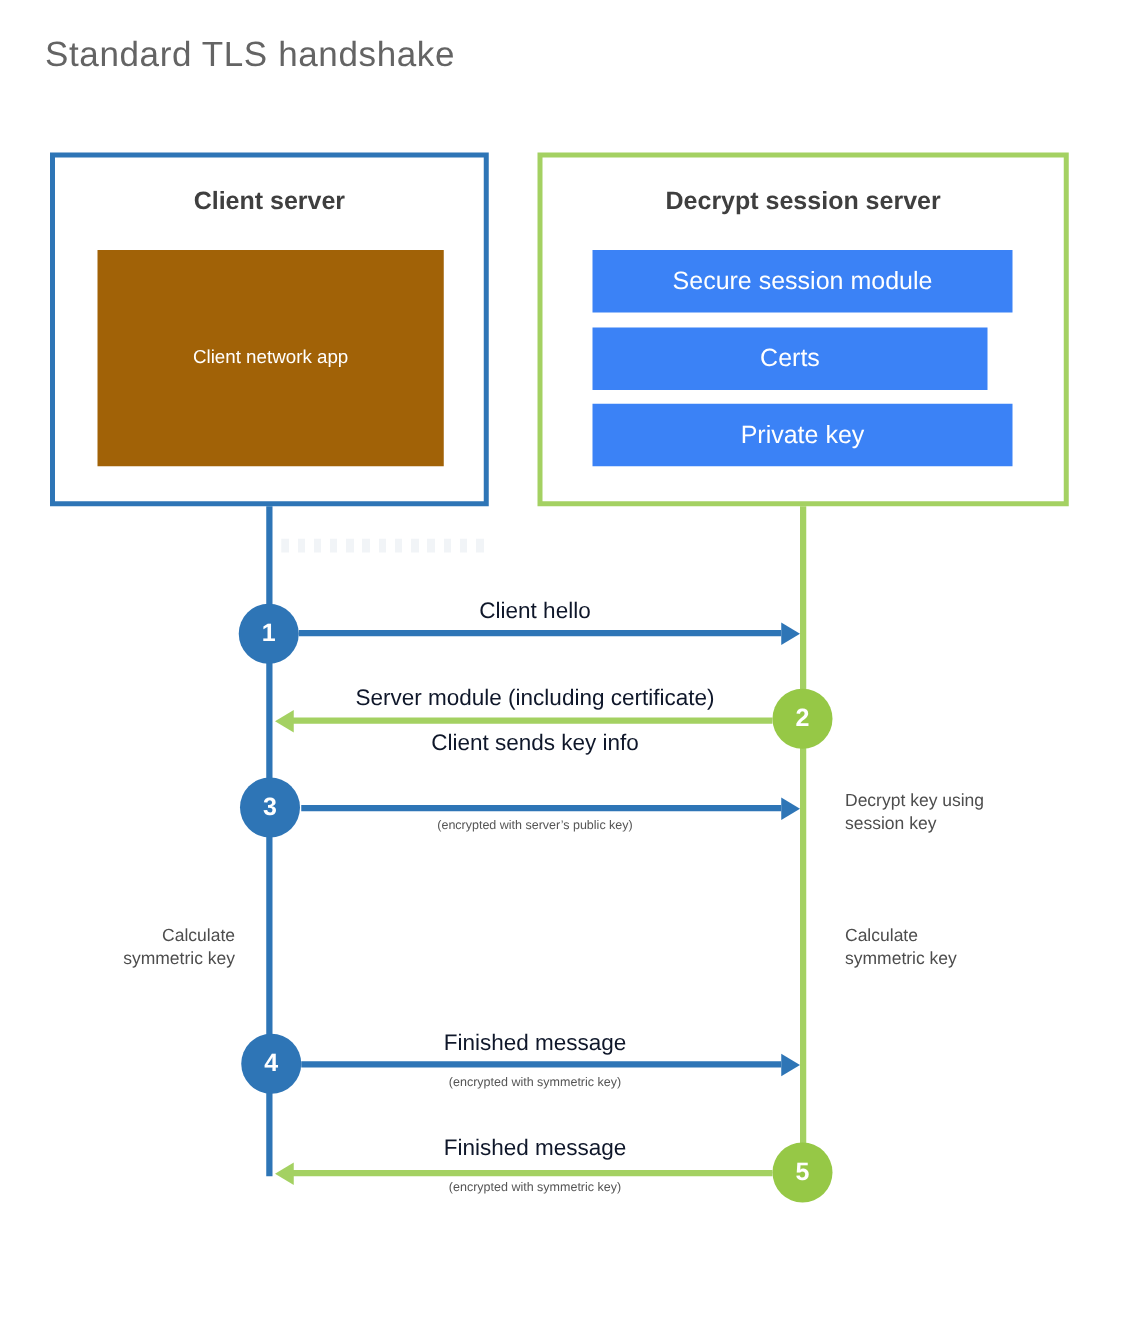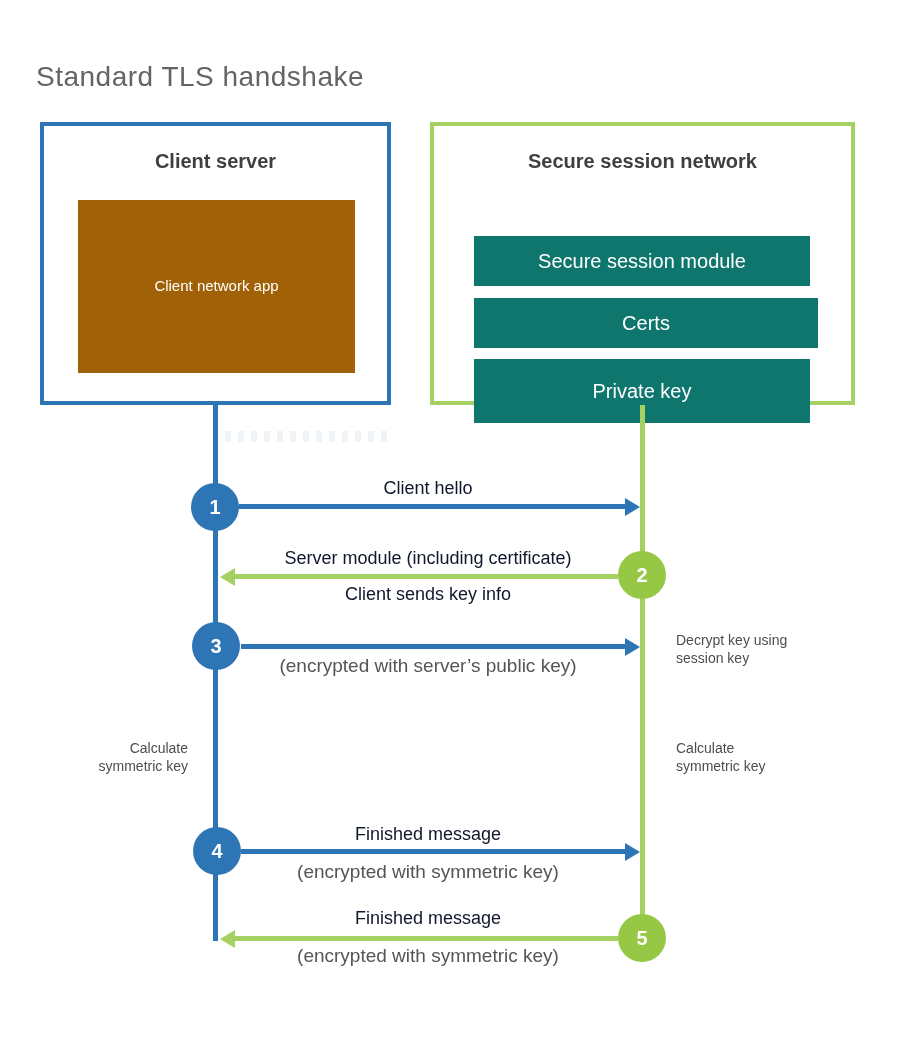--- a/index.html
+++ b/index.html
@@ -8,61 +8,61 @@
     font-family:"Liberation Sans","DejaVu Sans",sans-serif;
   }
   .abs{position:absolute;}
   .page-title{font-size:28px;font-weight:300;color:#646464;letter-spacing:0.5px;}
   .outline-box{box-sizing:border-box;background:#ffffff;}
   .outline-box.blue{border:4px solid #2e75b6;}
   .outline-box.green{border:4px solid #a4d162;}
   .box-header{font-size:20px;font-weight:700;color:#3f3f3f;text-align:center;}
   .fill-box{display:flex;align-items:center;justify-content:center;text-align:center;color:#ffffff;}
   .fill-box.blue{background:#a16207;font-size:15px;line-height:1.5;}
-  .fill-box.green{background:#0f766e;font-size:20px;margin-top:36px;}
+  .fill-box.green{background:#3b82f6;font-size:20px;}
   .vline{width:5px;}
   .vline.blue{background:#2e75b6;}
   .vline.green{background:#a4d162;}
   .dashes{height:11px;background:repeating-linear-gradient(90deg,#f1f4f7 0 6px,transparent 6px 13px);}
   .circle{width:48px;height:48px;border-radius:50%;display:flex;align-items:center;justify-content:center;
           color:#ffffff;font-size:20px;font-weight:700;z-index:3;}
   .circle.blue{background:#2e75b6;}
   .circle.green{background:#96c846;}
   .shaft{height:5px;z-index:2;}
   .shaft.blue{background:#2e75b6;}
   .shaft.green{background:#a4d162;}
   .head{width:0;height:0;z-index:2;}
   .head.right.blue{border-top:9px solid transparent;border-bottom:9px solid transparent;border-left:15px solid #2e75b6;}
   .head.left.green{border-top:9px solid transparent;border-bottom:9px solid transparent;border-right:15px solid #a4d162;}
   .msg{width:420px;text-align:center;font-size:18px;color:#0f172a;}
-  .msg-sub{width:420px;text-align:center;font-size:19px;color:#555555;}
+  .msg-sub{width:420px;text-align:center;font-size:10px;color:#555555;}
   .side-note{font-size:14px;color:#4d4d4d;line-height:1.3;}
 </style>
 </head>
 <body>
 
 <div id="canvas">
 
-  <div class="abs page-title" style="left:36px;top:28px;margin-top:33px;">Standard TLS handshake</div>
+  <div class="abs page-title" style="left:36px;top:28px;">Standard TLS handshake</div>
 
   <div class="abs outline-box blue" style="left:40px;top:122px;width:351px;height:283px;"></div>
   <div class="abs box-header" style="left:40px;top:150px;width:351px;">Client server</div>
   <div class="abs fill-box blue" style="left:78px;top:200px;width:277px;height:173px;">
     <div style="max-width:190px;">Client network app</div>
   </div>
 
   <div class="abs outline-box green" style="left:430px;top:122px;width:425px;height:283px;"></div>
-  <div class="abs box-header" style="left:430px;top:150px;width:425px;">Secure session network</div>
+  <div class="abs box-header" style="left:430px;top:150px;width:425px;">Decrypt session server</div>
   <div class="abs fill-box green" style="left:474px;top:200px;width:336px;height:50px;">
     <div>Secure session module</div>
   </div>
-  <div class="abs fill-box green" style="left:474px;top:262px;width:344px;height:50px;">
+  <div class="abs fill-box green" style="left:474px;top:262px;width:316px;height:50px;">
     <div>Certs</div>
   </div>
-  <div class="abs fill-box green" style="left:474px;top:323px;width:336px;height:64px;">
+  <div class="abs fill-box green" style="left:474px;top:323px;width:336px;height:50px;">
     <div>Private key</div>
   </div>
 
   <div class="abs vline blue" style="left:213px;top:405px;height:536px;"></div>
   <div class="abs vline green" style="left:640px;top:405px;height:533px;"></div>
   <div class="abs dashes" style="left:225px;top:431px;width:168px;"></div>
 
   <div class="abs msg" style="left:218px;top:478px;">Client hello</div>
   <div class="abs shaft blue" style="left:239px;top:504px;width:386px;"></div>
   <div class="abs head right blue" style="left:625px;top:498px;"></div>

